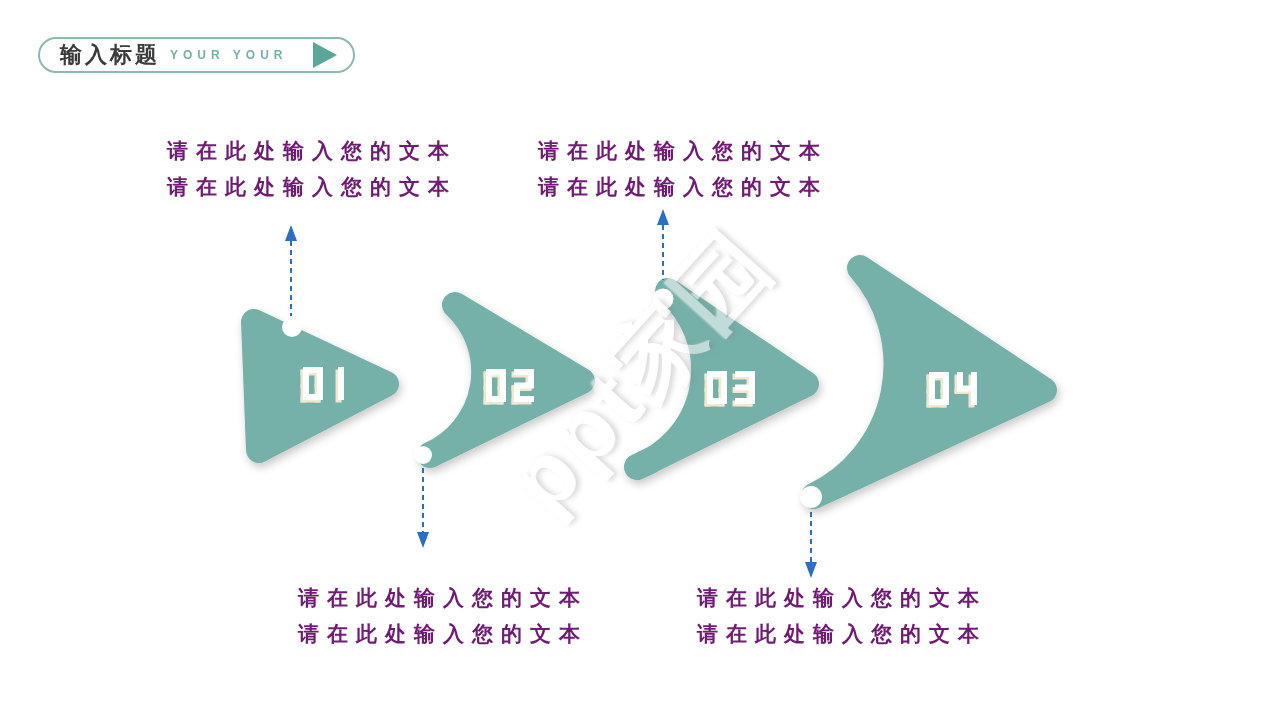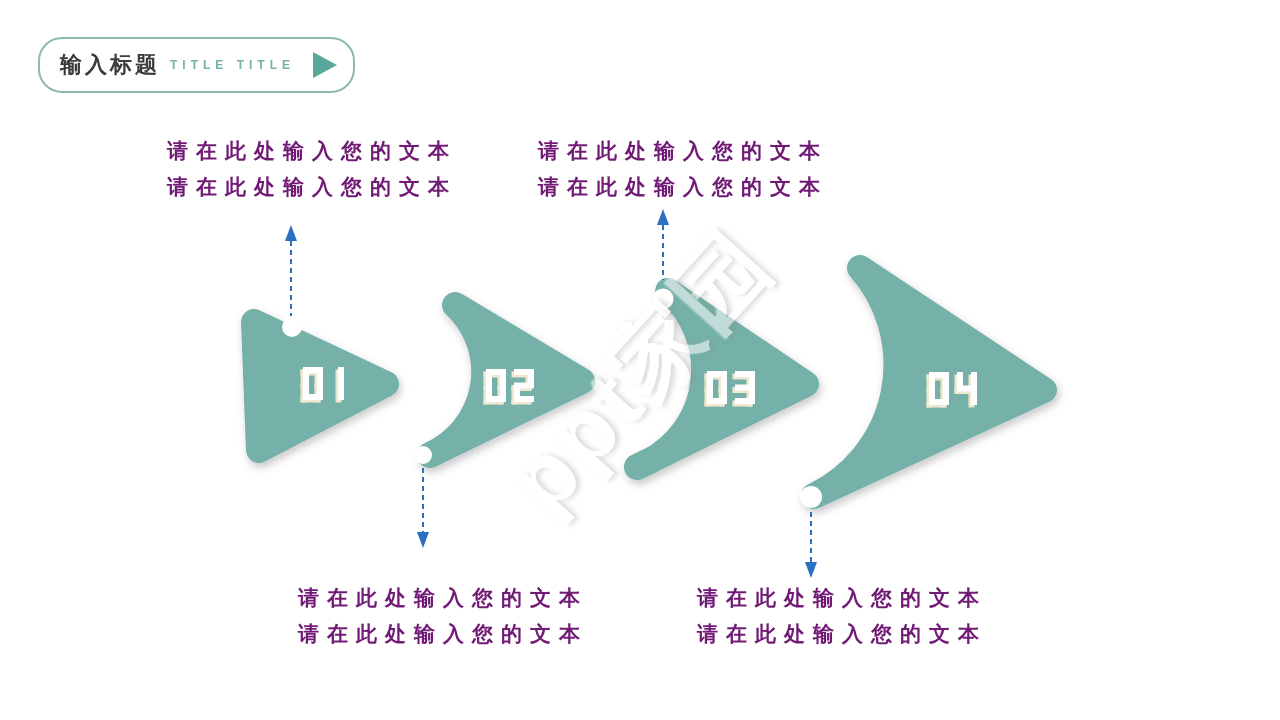--- a/index.html
+++ b/index.html
@@ -2,21 +2,21 @@
 <html><head>
 <meta charset="utf-8">
 <style>
   html,body{margin:0;padding:0;background:#ffffff;}
   .slide{
     position:relative;width:1280px;height:720px;background:#ffffff;
     overflow:hidden;font-family:"Liberation Sans",sans-serif;
   }
   
   .title-badge{
-    position:absolute;left:38px;top:37px;width:317px;height:56px;
+    position:absolute;left:38px;top:37px;width:317px;height:36px;
     border:2px solid #8abab2;border-radius:24px;box-sizing:border-box;
     display:flex;align-items:center;padding:0 16px 0 20px;background:#ffffff;
   }
   .title-zh{font-size:22px;font-weight:bold;color:#3b3b3b;letter-spacing:3px;white-space:nowrap;}
   .title-en{font-size:12px;font-weight:bold;color:#74b1a9;letter-spacing:5px;margin-left:10px;white-space:nowrap;}
   .play-icon{
     margin-left:auto;width:0;height:0;
     border-left:24px solid #5aa79a;border-top:13px solid transparent;border-bottom:13px solid transparent;
   }
   
@@ -39,21 +39,21 @@
     white-space:nowrap;
   }
 </style>
 </head>
 <body>
 
 <div class="slide">
 
   <div class="title-badge">
     <span class="title-zh">输入标题</span>
-    <span class="title-en">TITLE TITLE</span>
+    <span class="title-en">YOUR YOUR</span>
     <span class="play-icon"></span>
   </div>
 
   <div class="text-block tb-0">
     <div>请在此处输入您的文本</div>
     <div>请在此处输入您的文本</div>
   </div>
   <div class="text-block tb-1">
     <div>请在此处输入您的文本</div>
     <div>请在此处输入您的文本</div>

